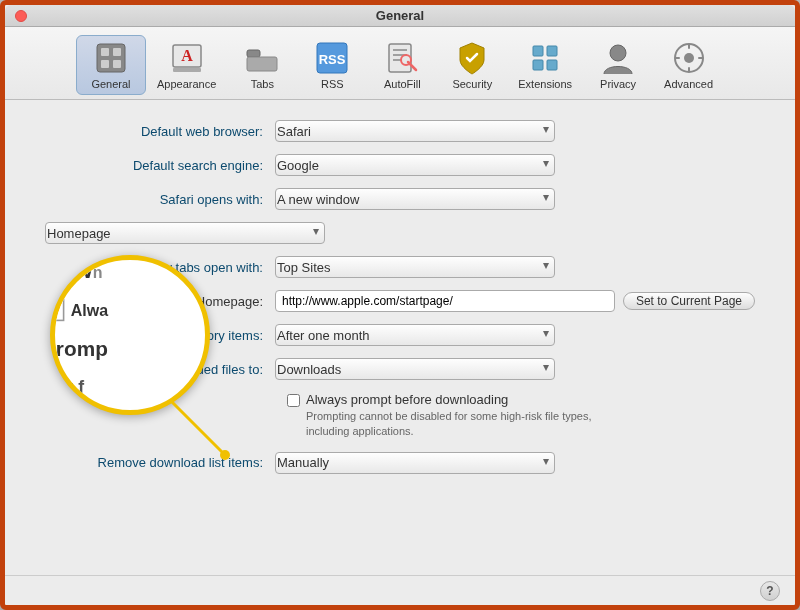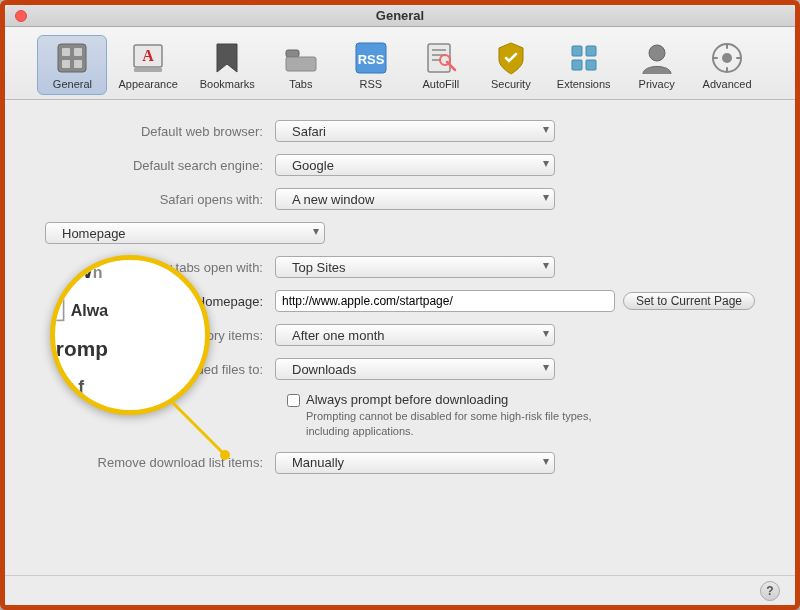--- a/index.html
+++ b/index.html
@@ -108,37 +108,37 @@
     .form-row {
       display: flex;
       align-items: center;
       margin-bottom: 12px;
     }
 
     .form-label {
       text-align: right;
       width: 230px;
       padding-right: 12px;
-      color: #737373;
+      color: #0c4a6e;
       font-size: 13px;
       flex-shrink: 0;
     }
 
     .form-control {
       flex: 1;
       max-width: 280px;
     }
 
     select {
       width: 100%;
       height: 22px;
       background: linear-gradient(to bottom, #fefefe, #e8e8e8);
       border: 1px solid #aaa;
       border-radius: 4px;
-      padding: 0 16px;
+      padding: 0 1px;
       font-size: 13px;
       color: #333;
       appearance: none;
       -webkit-appearance: none;
       cursor: pointer;
       position: relative;
     }
 
     .select-wrapper {
       position: relative;
@@ -334,28 +334,20 @@
           <rect x="4" y="5" width="28" height="22" rx="2" fill="#e8e8e8" stroke="#888" stroke-width="1.5"></rect>
           <text x="18" y="21" text-anchor="middle" font-size="16" font-weight="bold" fill="#cc2222" font-family="serif">A</text>
           <rect x="4" y="28" width="28" height="4" rx="1" fill="#aaa"></rect>
         </svg>
       </div>
       <span class="toolbar-label">Appearance</span>
     </div>
     <div class="toolbar-item">
       <div class="toolbar-icon">
         <svg width="36" height="36" viewBox="0 0 36 36">
-          <path d="M8,4 L28,4 L28,32 L18,24 L8,32 Z" fill="#555" stroke="#444" stroke-width="1"></path>
-        </svg>
-      </div>
-      <span class="toolbar-label">Bookmarks</span>
-    </div>
-    <div class="toolbar-item">
-      <div class="toolbar-icon">
-        <svg width="36" height="36" viewBox="0 0 36 36">
           <rect x="3" y="10" width="13" height="7" rx="2" fill="#888" stroke="#666" stroke-width="1"></rect>
           <rect x="3" y="17" width="30" height="14" rx="2" fill="#aaa" stroke="#888" stroke-width="1"></rect>
         </svg>
       </div>
       <span class="toolbar-label">Tabs</span>
     </div>
     <div class="toolbar-item">
       <div class="toolbar-icon">
         <svg width="36" height="36" viewBox="0 0 36 36">
           <rect x="3" y="3" width="30" height="30" rx="3" fill="#5599dd" stroke="#3377bb" stroke-width="1"></rect>

